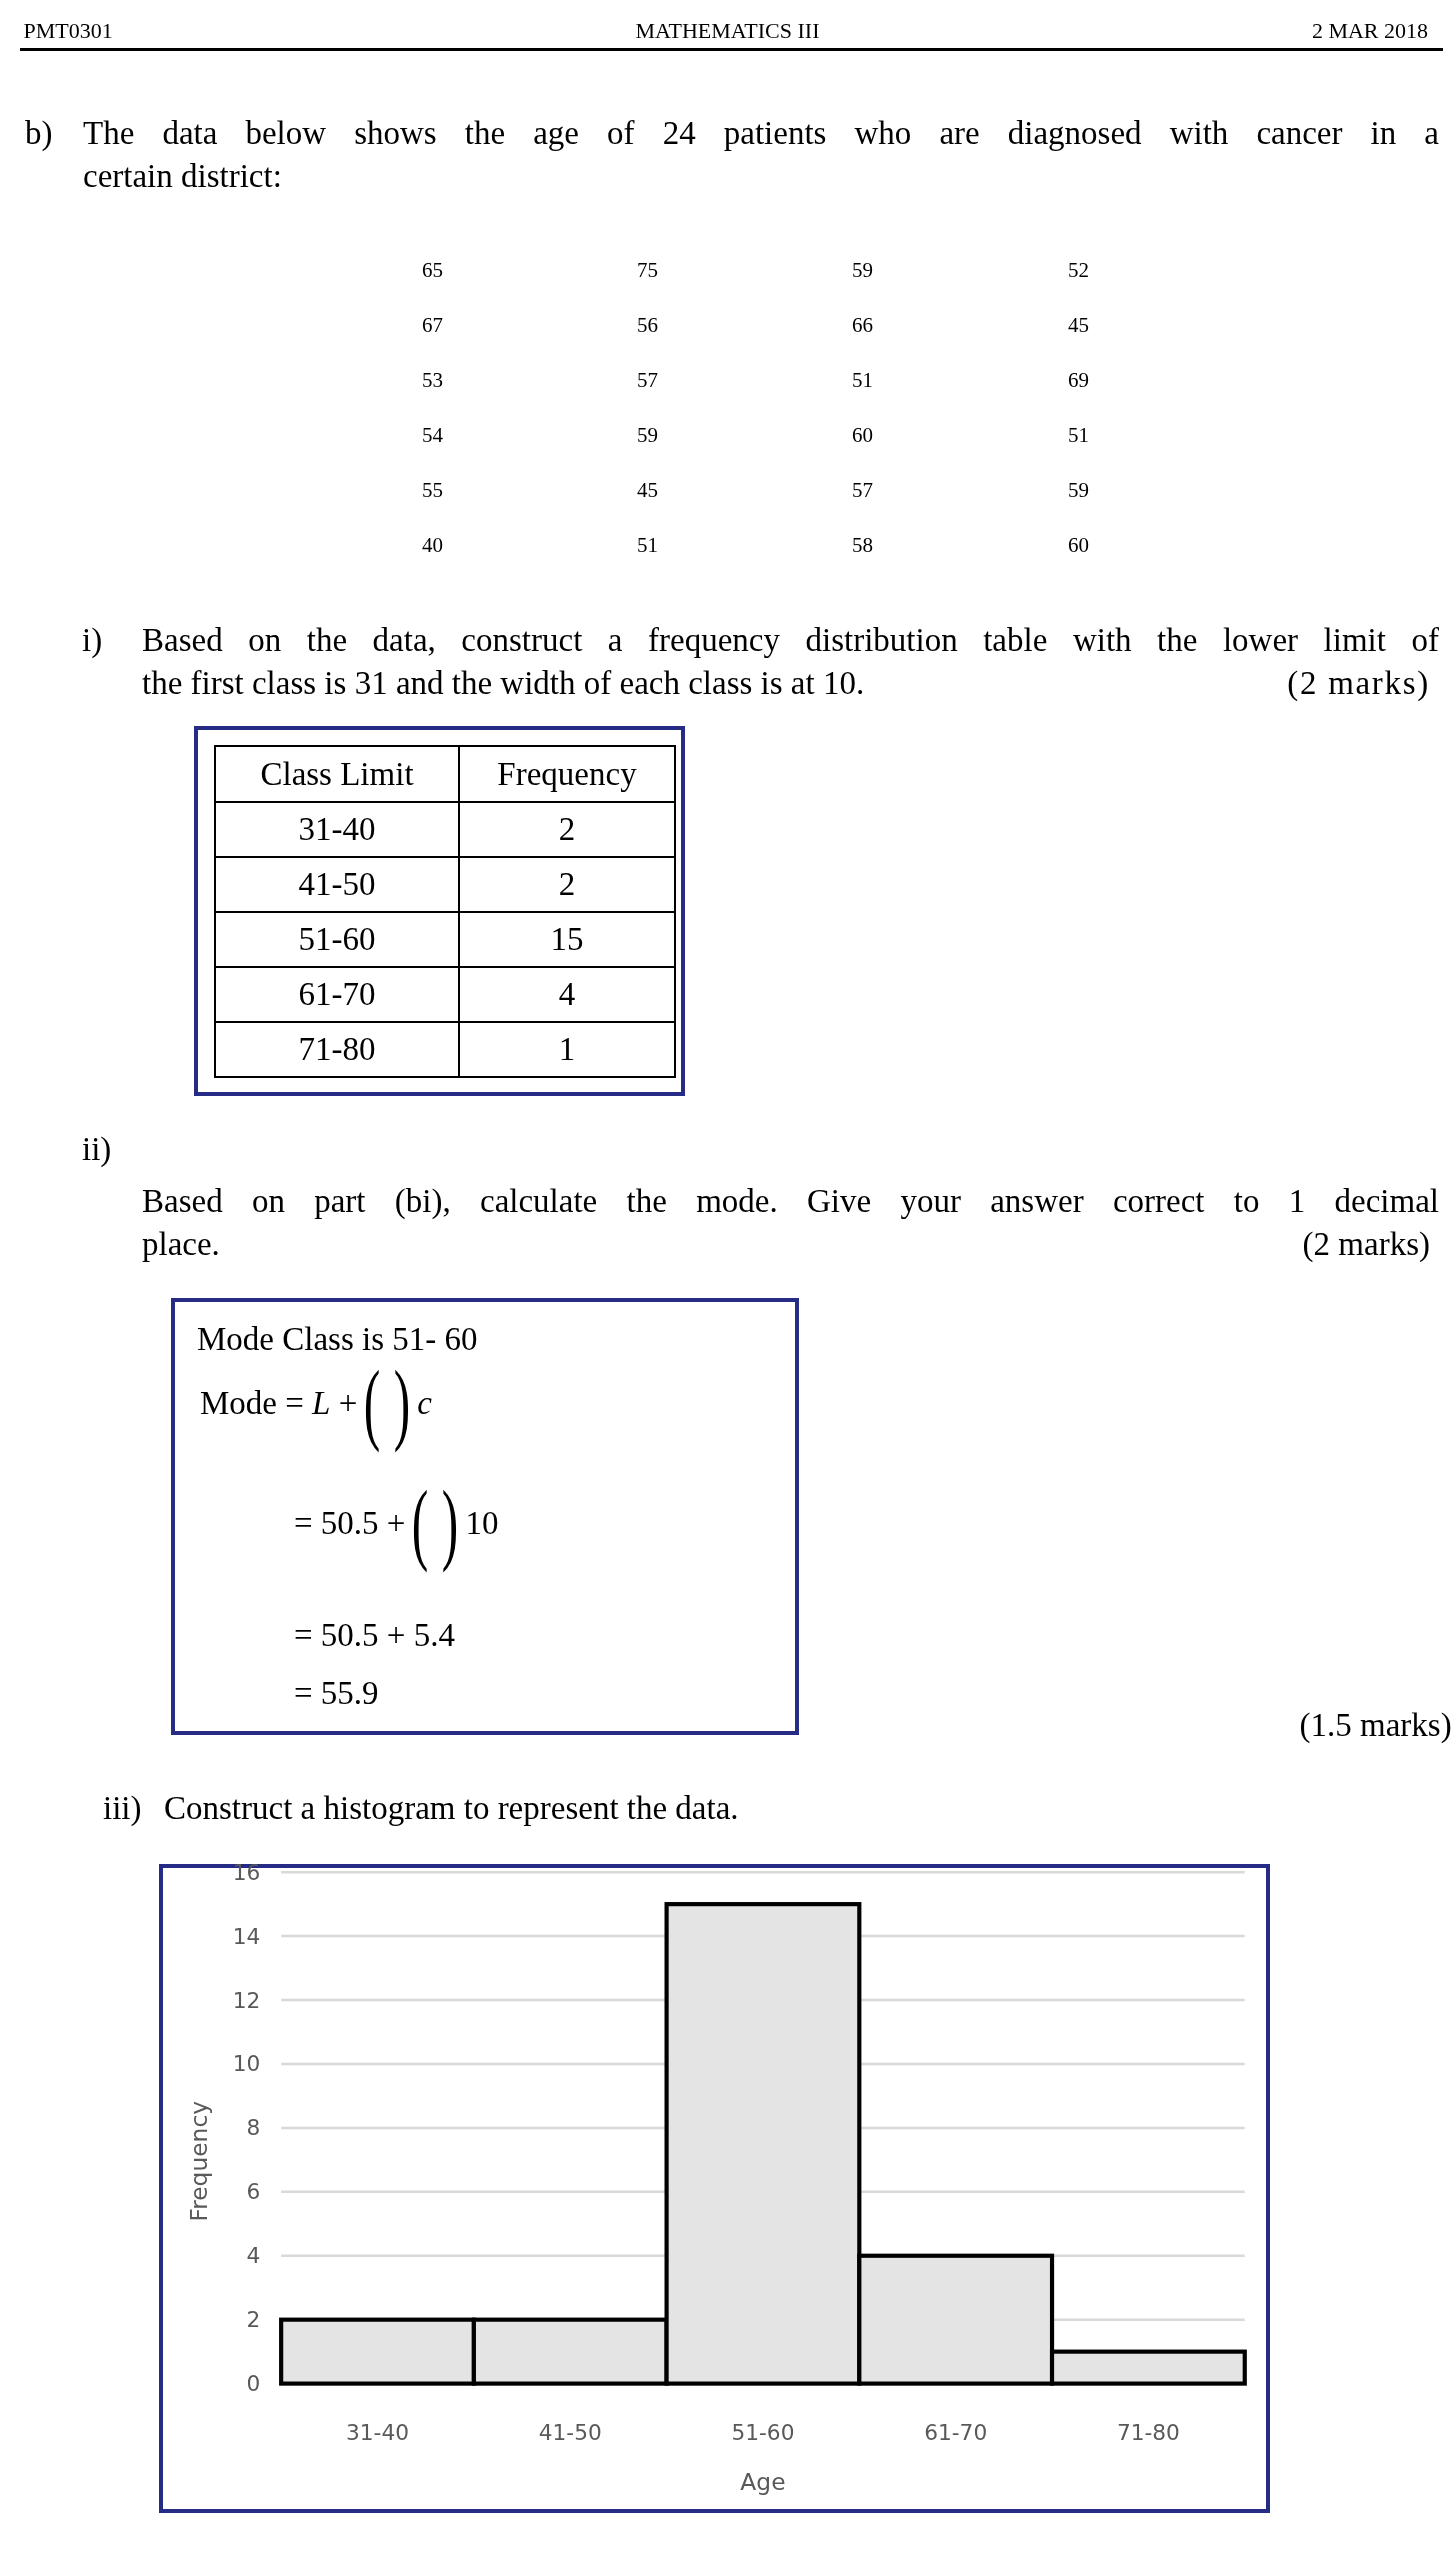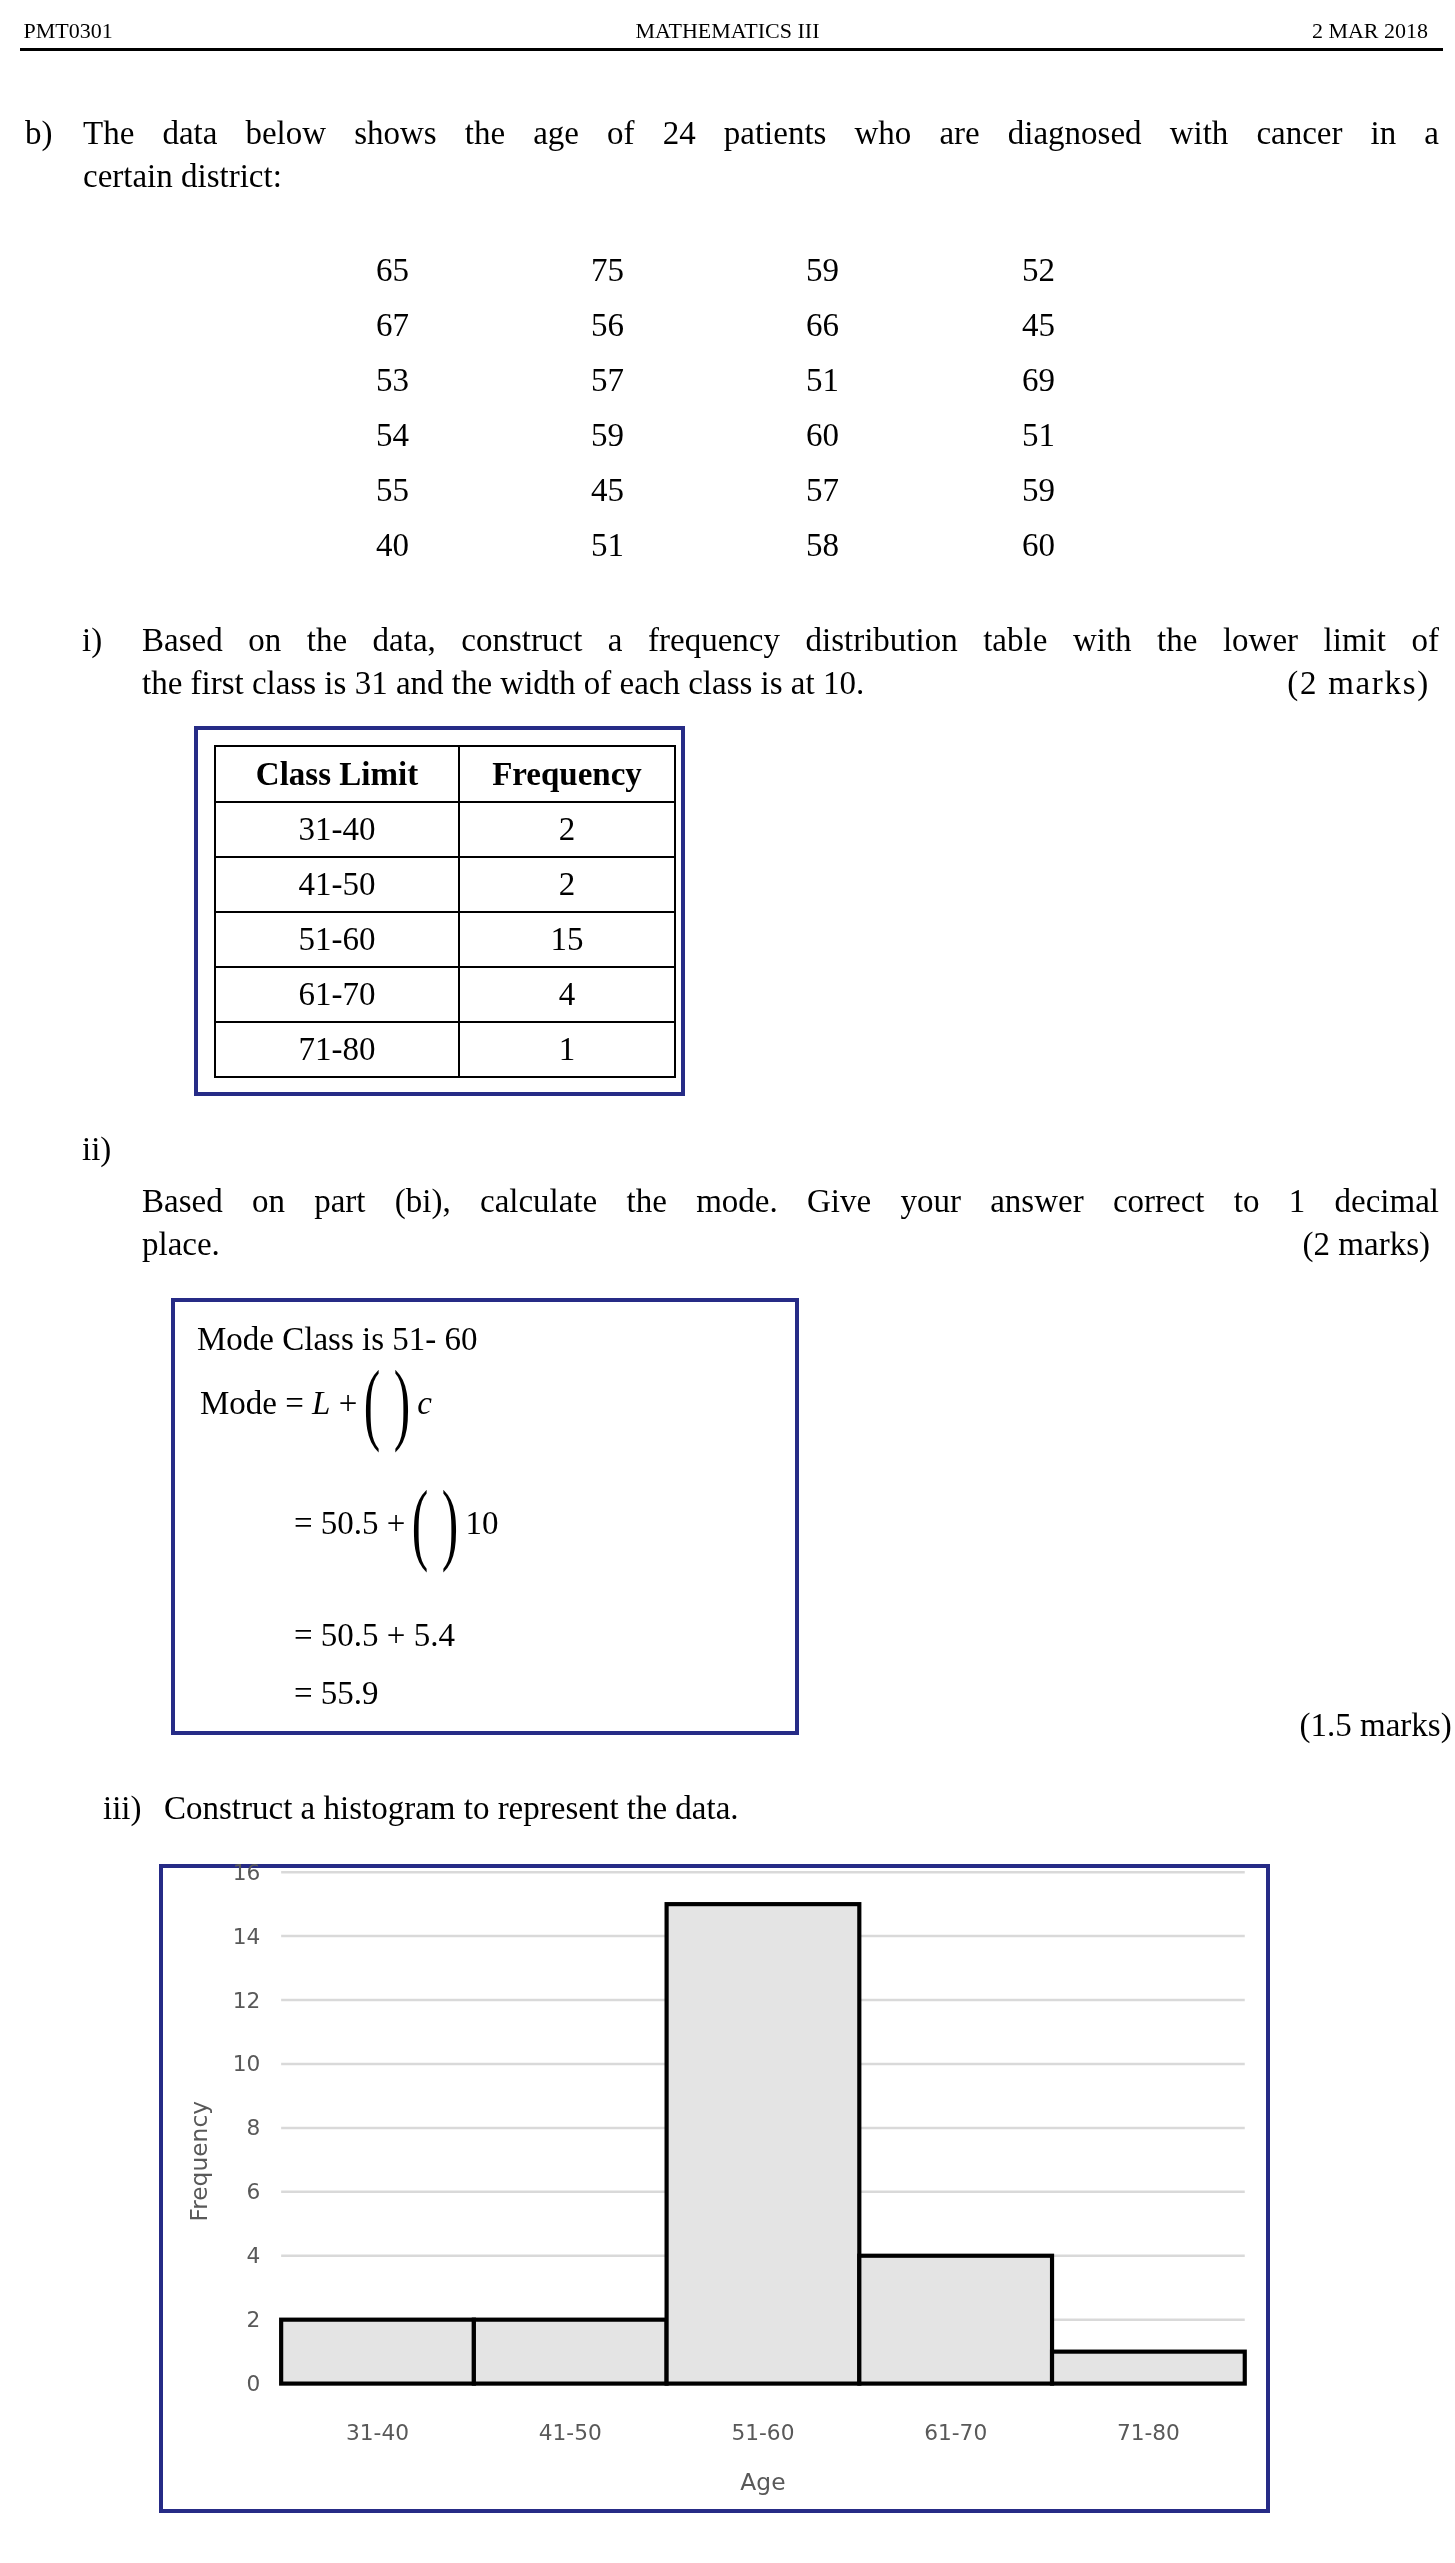--- a/index.html
+++ b/index.html
@@ -13,29 +13,29 @@
   .hdr-center { left:0; width:1455px; text-align:center; }
   .hdr-right { right:27px; }
   .hdr-rule { left:20px; top:48px; width:1423px; height:2.5px; background:#000; }
 
   .txt { font-size:33px; line-height:43px; }
   .label { position:absolute; }
   .para { position:absolute; text-align:justify; text-align-last:justify; }
   .para-last { position:absolute; }
 
   
-  .grid-cell { position:absolute; width:67px; margin-left:-33px; text-align:left; font-size:33px; line-height:43px; }
+  .grid-cell { position:absolute; width:67px; margin-left:-33px; text-align:right; font-size:21px; line-height:43px; }
 
   
   .bluebox { position:absolute; border:4.2px solid #262b86; box-sizing:border-box; background:#fff; }
 
   
   table.freq { position:absolute; left:214px; top:745px; border-collapse:collapse; font-size:33px; }
   table.freq td, table.freq th { border:2.5px solid #000; text-align:center; height:53px; padding:0; }
-  table.freq th { font-weight:bold; height:54px;margin-left:16px; }
+  table.freq th { font-weight:normal; height:54px;margin-left:16px; }
   table.freq .c1 { width:242px; }
   table.freq .c2 { width:214px; }
 
   
   .math { font-size:33px; line-height:43px; position:absolute; white-space:nowrap; }
   .it { font-style:italic; }
   .frac { display:inline-block; vertical-align:middle; text-align:center; }
   .frac .num { display:block; padding:0 6.7px; }
   .frac .den { display:block; border-top:1.7px solid #000; padding:0 6.7px; }
   .bigparen { font-size:90px; line-height:90px; vertical-align:middle; font-weight:100; transform:scaleX(0.55); display:inline-block; }

